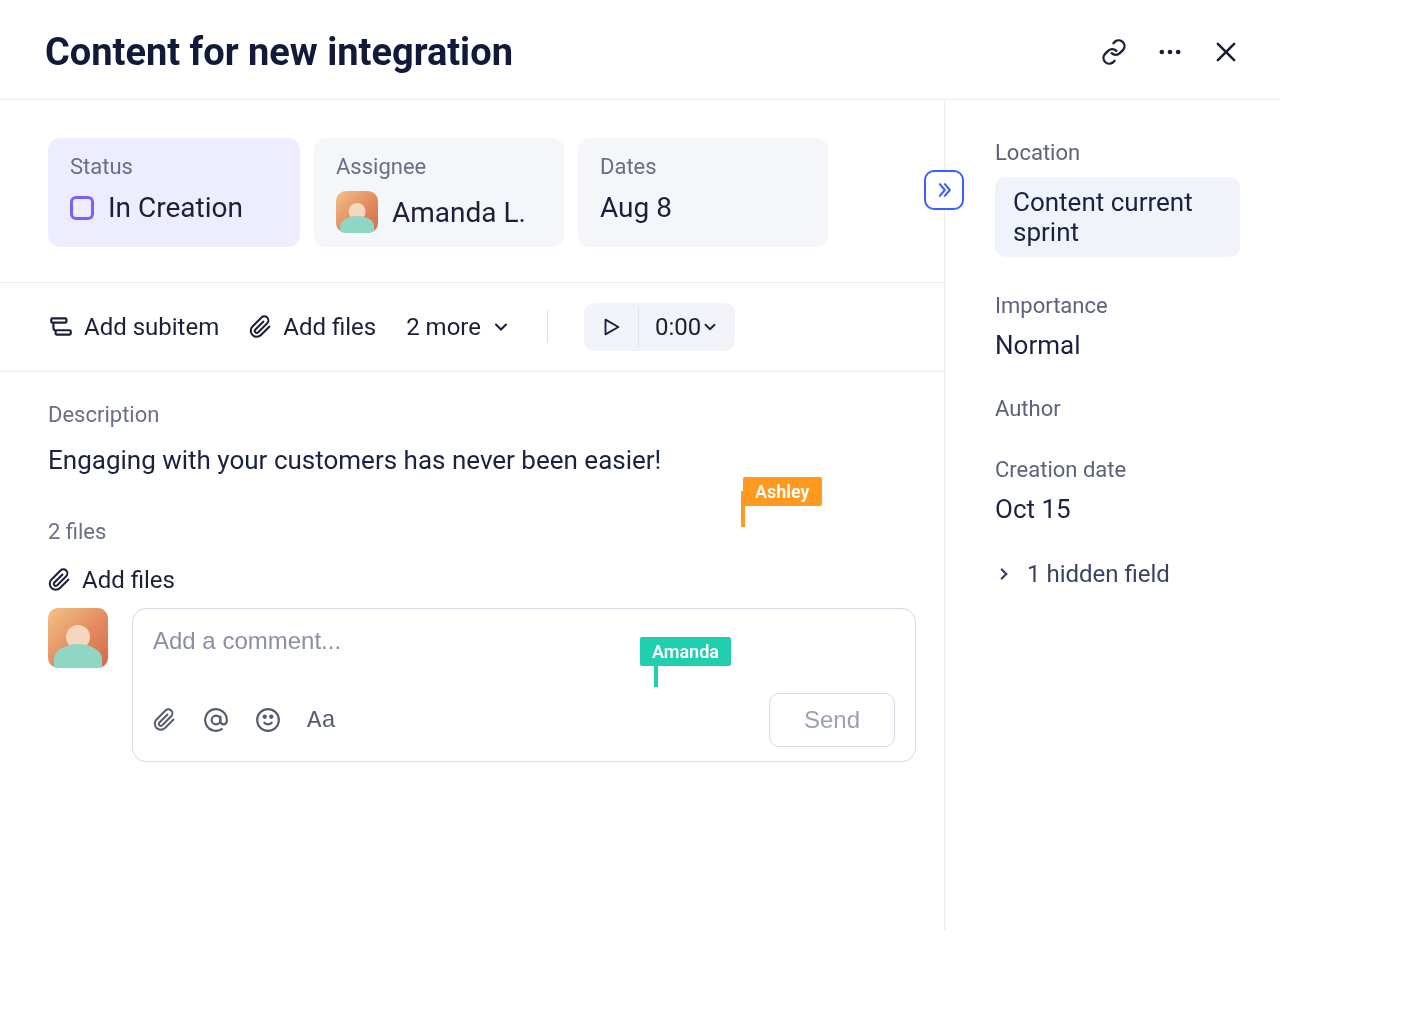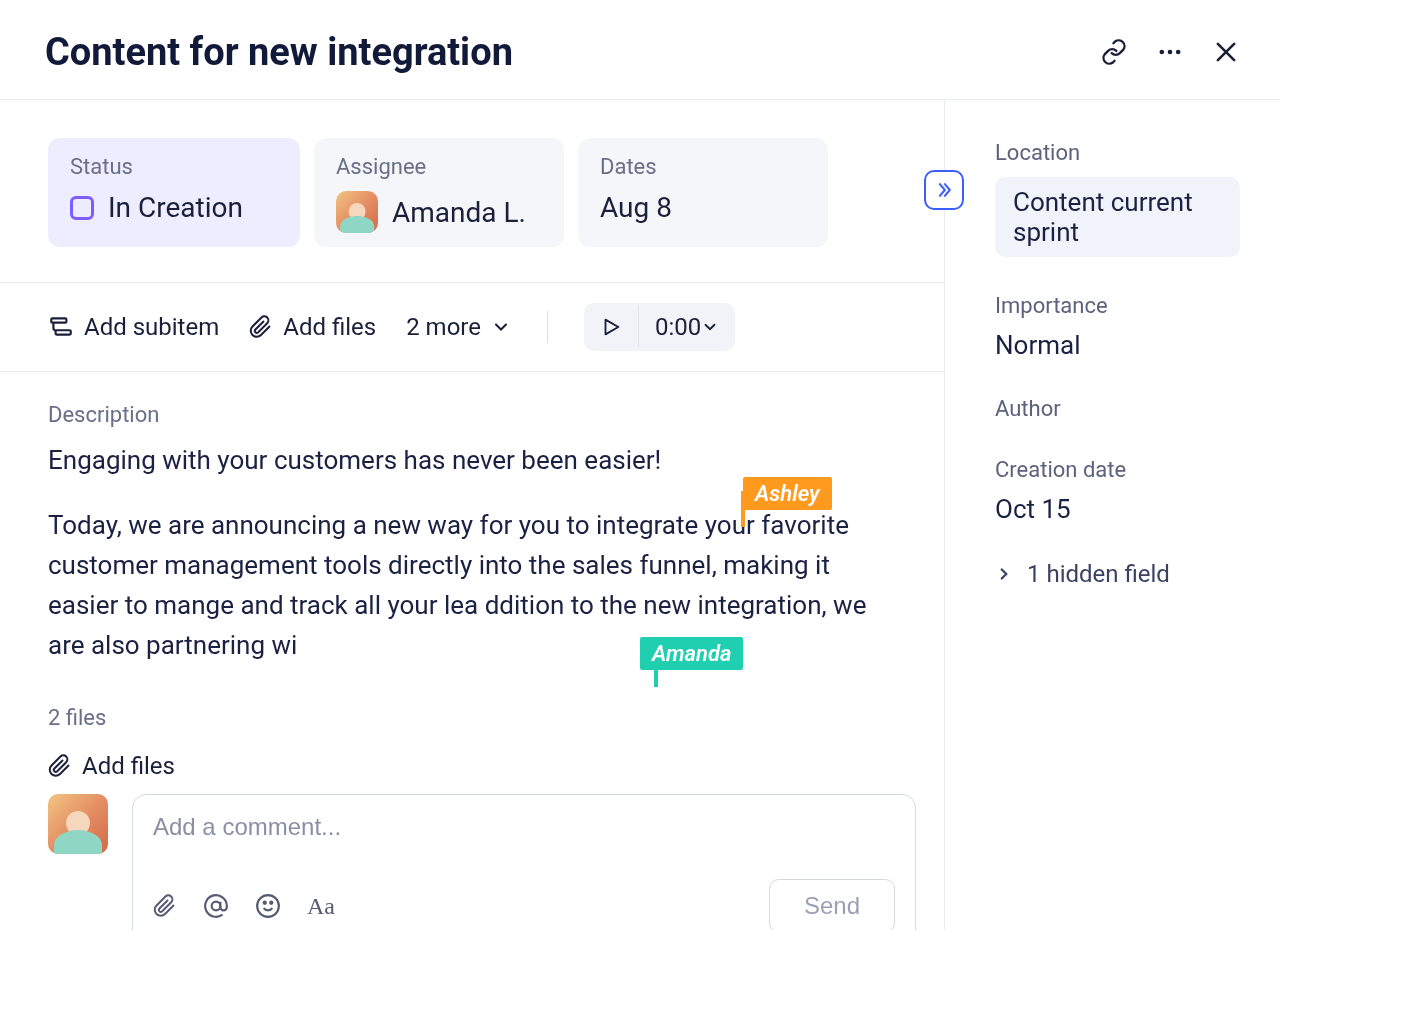--- a/index.html
+++ b/index.html
@@ -137,22 +137,22 @@
   .timer-play { padding: 10px 16px; border-right:1px solid #e0e4ec; display:flex; align-items:center;}
   .timer-time { padding: 10px 16px; display:flex; align-items:center; gap:0;}
 
   
   .desc-section { padding: 30px 40px 0 48px; position:relative; }
   .desc-label { font-size:22px; color:#6a6f88; margin-bottom:14px; }
   .desc-p1 { font-size:26px; line-height:38px; color:#1a2142; margin-bottom:26px; position:relative; display:inline; }
   .desc-p2 { font-size:26px; line-height:40px; color:#1a2142; }
   .cursor-tag {
     position:absolute;
-    font-size:22px; font-weight:600;
-    color:#fff; padding:4px 12px; border-radius:2px;font-style:italic;
+    font-size:18px; font-weight:600;
+    color:#fff; padding:4px 12px; border-radius:2px;
   }
   .cursor-tag.ashley { background:#ff9a1e; top:36px; left:695px; }
   .cursor-line {
     position:absolute; width:4px; height:36px;
   }
   .cursor-line.ashley { background:#ff9a1e; top:50px; left:693px; }
   .cursor-tag.amanda { background:#20cfb0; top:196px; left:592px; z-index:2;}
   .cursor-line.amanda { background:#20cfb0; top:210px; left:606px; }
 
   .files-label { font-size:22px; color:#6a6f88; margin: 40px 0 22px 0; }
@@ -291,21 +291,20 @@
     </div>
 
     <div class="desc-section">
       <div class="desc-label">Description</div>
       <div style="position:relative">
         <span class="cursor-line ashley"></span>
         <span class="cursor-tag ashley">Ashley</span>
         <span class="cursor-line amanda"></span>
         <span class="cursor-tag amanda">Amanda</span>
         <p class="desc-p1">Engaging with your customers has never been easier!</p>
-        <p class="desc-p2" style="margin-top:26px">Today, we are announcing a new way for you to integrate your favorite customer management tools directly into the sales funnel, making it easier to mange and track all your lea           ddition to the new integration, we are also partnering wi</p>
       </div>
 
       <div class="files-label">2 files</div>
       <div class="action-item" style="font-size:24px">
         <svg width="24" height="24" viewBox="0 0 24 24" fill="none" stroke="currentColor" stroke-width="2">
             <path d="M21 11l-9 9a6 6 0 0 1-8.5-8.5l9-9a4 4 0 0 1 5.7 5.7L9 17.5a2 2 0 0 1-2.8-2.8L15 6"></path>
           </svg>
         <span>Add files</span>
       </div>
     </div>
@@ -328,21 +327,21 @@
                 </svg>
               </span>
             <span>
                 <svg width="26" height="26" viewBox="0 0 24 24" fill="none" stroke="currentColor" stroke-width="2">
                   <circle cx="12" cy="12" r="10"></circle>
                   <path d="M8 14s1.5 2 4 2 4-2 4-2"></path>
                   <circle cx="9" cy="9" r="1" fill="currentColor"></circle>
                   <circle cx="15" cy="9" r="1" fill="currentColor"></circle>
                 </svg>
               </span>
-            <span style="font-family:Liberation Serif, serif">Aa</span>
+            <span style="font-family:Liberation Mono, monospace">Aa</span>
           </div>
           <button class="send-btn">Send</button>
         </div>
       </div>
     </div>
 
   </div>
 
   <div class="sidebar">
     <div class="field">

